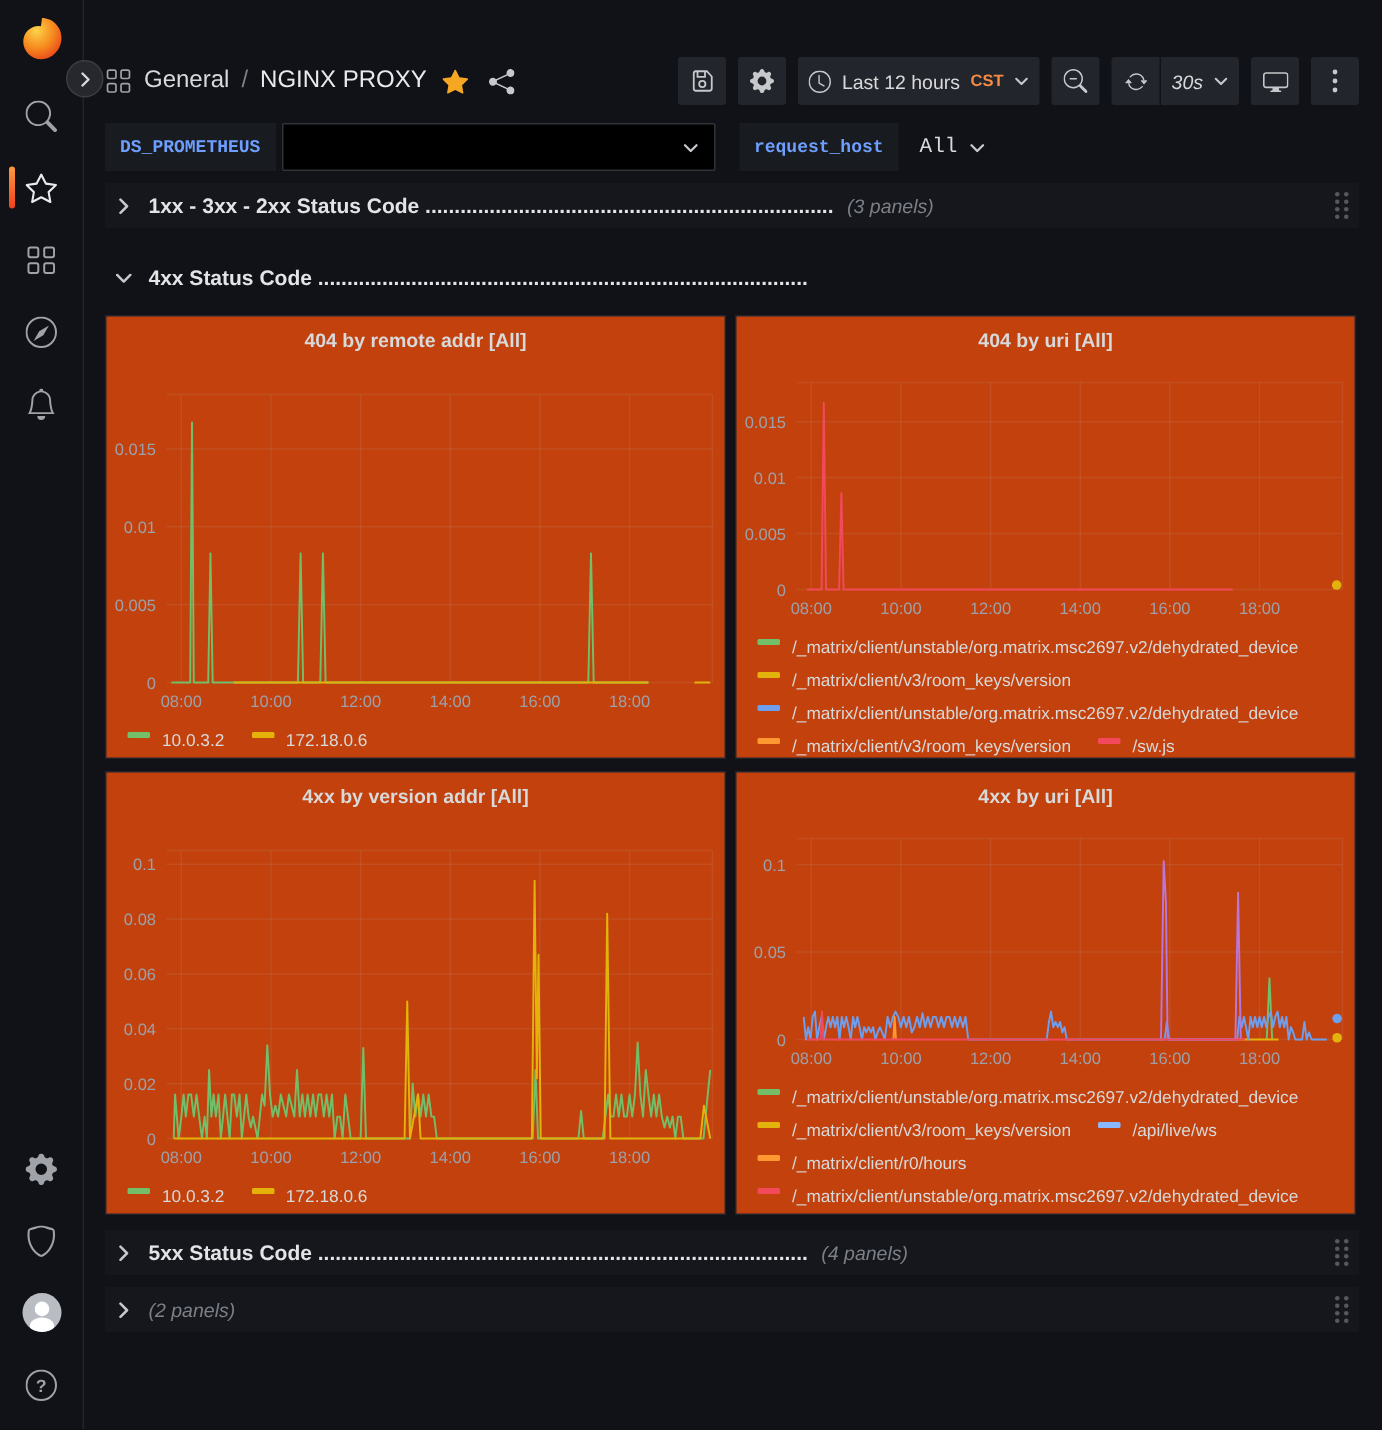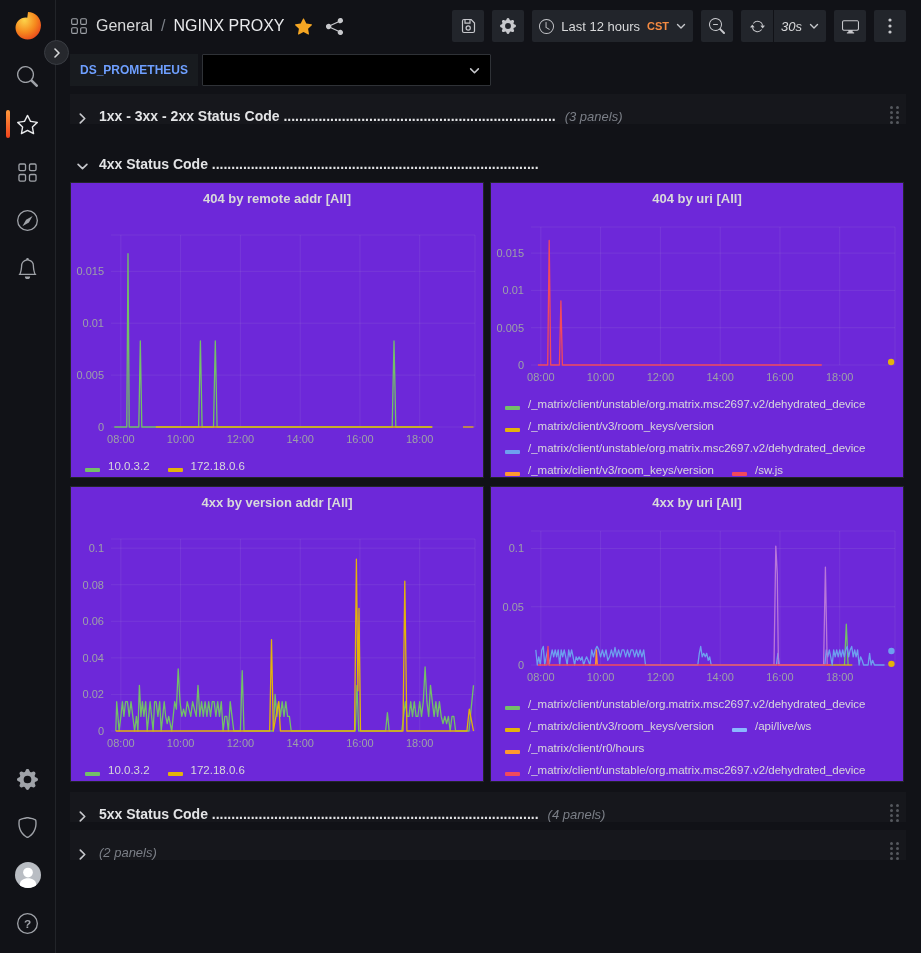--- a/index.html
+++ b/index.html
@@ -19,69 +19,69 @@
            border-radius:2px; background:linear-gradient(180deg,#ff9a3c 0%,#f0421c 100%); }
   .sbottom { margin-top:auto; display:flex; flex-direction:column; align-items:center; padding-bottom:6px; }
   .avatar-circle { width:26px; height:26px; border-radius:50%; background:#b9bdc3; display:flex;
            align-items:center; justify-content:center; overflow:hidden; }
   .expand-btn { position:absolute; left:44px; top:40px; width:25px; height:25px; border-radius:50%;
            background:#26282d; border:1px solid #3a3d43; color:#d8d9da; display:flex; align-items:center;
            justify-content:center; z-index:9; cursor:pointer; }
 
   
   .main { margin-left:56px; padding:0 15px 0 14px; }
-  .topbar { height:52px; display:flex; align-items:center; gap:8px; }
+  .topbar { height:52px; display:flex; align-items:center; gap:8px;margin-top:28px; }
   .crumb { display:flex; align-items:center; gap:8px; color:#d8d9da; }
   .crumb .grid-ic { color:#9fa2a8; display:flex; }
   .crumb-section { font-size:16px; color:#d8d9da; cursor:pointer; }
   .crumb-sep { font-size:16px; color:#7b7f87; }
   .crumb-title { font-size:16px; color:#e9eaec; }
   .star-fav { color:#f5a623; display:flex; cursor:pointer; margin-left:2px; }
   .share-ic { color:#c7c8cc; display:flex; cursor:pointer; margin-left:6px; }
 
   .toolbar { margin-left:auto; display:flex; align-items:center; gap:8px; }
   .tbtn { height:32px; min-width:32px; padding:0 7px; background:#22252b; border:none; border-radius:2px;
           color:#c7c8cc; display:flex; align-items:center; justify-content:center; gap:7px; cursor:pointer;
           font-family:"Liberation Sans",sans-serif; }
   .tbtn .lbl { font-size:13px; color:#d8d9da; white-space:nowrap; }
   .tz { font-size:11px; font-weight:700; color:#f58b42; }
   .btn-group { display:flex; gap:1px; }
   .btn-group .tbtn:first-child { border-radius:2px 0 0 2px; }
   .btn-group .tbtn:last-child { border-radius:0 2px 2px 0;font-style:italic; }
 
   
   .submenu { height:36px; display:flex; align-items:center; gap:16px; margin-bottom:6px; }
-  .var-pair { display:flex; align-items:center; gap:4px; }
+  .var-pair { display:flex; align-items:center; gap:4px;font-family:Liberation Mono, monospace; }
   .var-label { height:32px; display:flex; align-items:center; padding:0 10px; background:#181b1f;
                color:#6e9fff; font-size:12px; font-weight:700; cursor:pointer; }
   .var-value { height:32px; display:flex; align-items:center; justify-content:space-between; gap:8px;
                padding:0 10px; background:#000; border:1px solid #2f3237; border-radius:1px;
                min-width:289px; color:#d8d9da; cursor:pointer; }
   .var-value.small { min-width:54px; background:transparent; border:none; font-size:14px; }
   .caret { color:#c7c8cc; display:flex; }
 
   
-  .row-head { height:30px; display:flex; align-items:flex-end; gap:9px; padding:0 6px 0 4px;
+  .row-head { height:30px; display:flex; align-items:center; gap:9px; padding:0 6px 0 4px;
               background:#16171c; margin-bottom:8px; cursor:pointer; }
   .row-head.expanded { background:transparent; margin:18px 0 10px; }
   .row-chevron { color:#c7c8cc; display:flex; width:16px; justify-content:center; }
   .row-title { font-size:14px; font-weight:700; color:#e3e4e6; white-space:nowrap; overflow:hidden; }
   .row-count { font-size:13px; font-style:italic; color:#7b7f87; white-space:nowrap; }
   .row-handle { margin-left:auto; display:grid; grid-template-columns:4px 4px; gap:2px; cursor:grab; }
   .row-handle i { width:3px; height:3px; border-radius:50%; background:#55585e; }
 
   
   .grid2 { display:grid; grid-template-columns:414px 414px; gap:8px 6px; margin-bottom:10px; }
-  .panel { width:414px; height:296px; background:#6d28d9; border:1px solid #23252b; overflow:hidden; }
+  .panel { width:414px; height:296px; background:#c2410c; border:1px solid #23252b; overflow:hidden; }
   .panel-title { height:30px; display:flex; align-items:center; justify-content:center; font-size:13px;
                  font-weight:700; color:#d8d9da; cursor:pointer; }
   .chart { display:block; }
   .legend { padding-left:14px; margin-top:6px; }
   .lrow { display:flex; align-items:center; gap:18px; height:22px; }
-  .litem { display:flex; align-items:flex-end; gap:8px; font-size:11.5px; color:#d8d9da;
+  .litem { display:flex; align-items:flex-start; gap:8px; font-size:11.5px; color:#d8d9da;
            white-space:nowrap; cursor:pointer; }
   .swatch { width:15px; height:4px; border-radius:1px; flex:none; }
 
   svg text { font-family:"Liberation Sans",sans-serif; }
 </style>
 </head>
 <body>
 
 <aside class="sidebar">
   <div class="logo">
@@ -254,20 +254,29 @@
           </svg>
       </button>
     </div>
   </header>
 
   <div class="submenu">
     <div class="var-pair">
       <span class="var-label">DS_PROMETHEUS</span>
       <div class="var-value">
         <span style="width:240px;height:22px;background:#000;"></span>
+        <svg class="caret" width="11" height="11" viewBox="0 0 10 10">
+            <path d="M1.5 3.5 5 7l3.5-3.5" stroke="currentColor" stroke-width="1.4" fill="none" stroke-linecap="round" stroke-linejoin="round"></path>
+          </svg>
+      </div>
+    </div>
+    <div class="var-pair">
+      <span class="var-label">request_host</span>
+      <div class="var-value small">
+        <span>All</span>
         <svg class="caret" width="11" height="11" viewBox="0 0 10 10">
             <path d="M1.5 3.5 5 7l3.5-3.5" stroke="currentColor" stroke-width="1.4" fill="none" stroke-linecap="round" stroke-linejoin="round"></path>
           </svg>
       </div>
     </div>
   </div>
 
   <div class="row-head">
     <span class="row-chevron">
       <svg width="11" height="11" viewBox="0 0 10 10">

